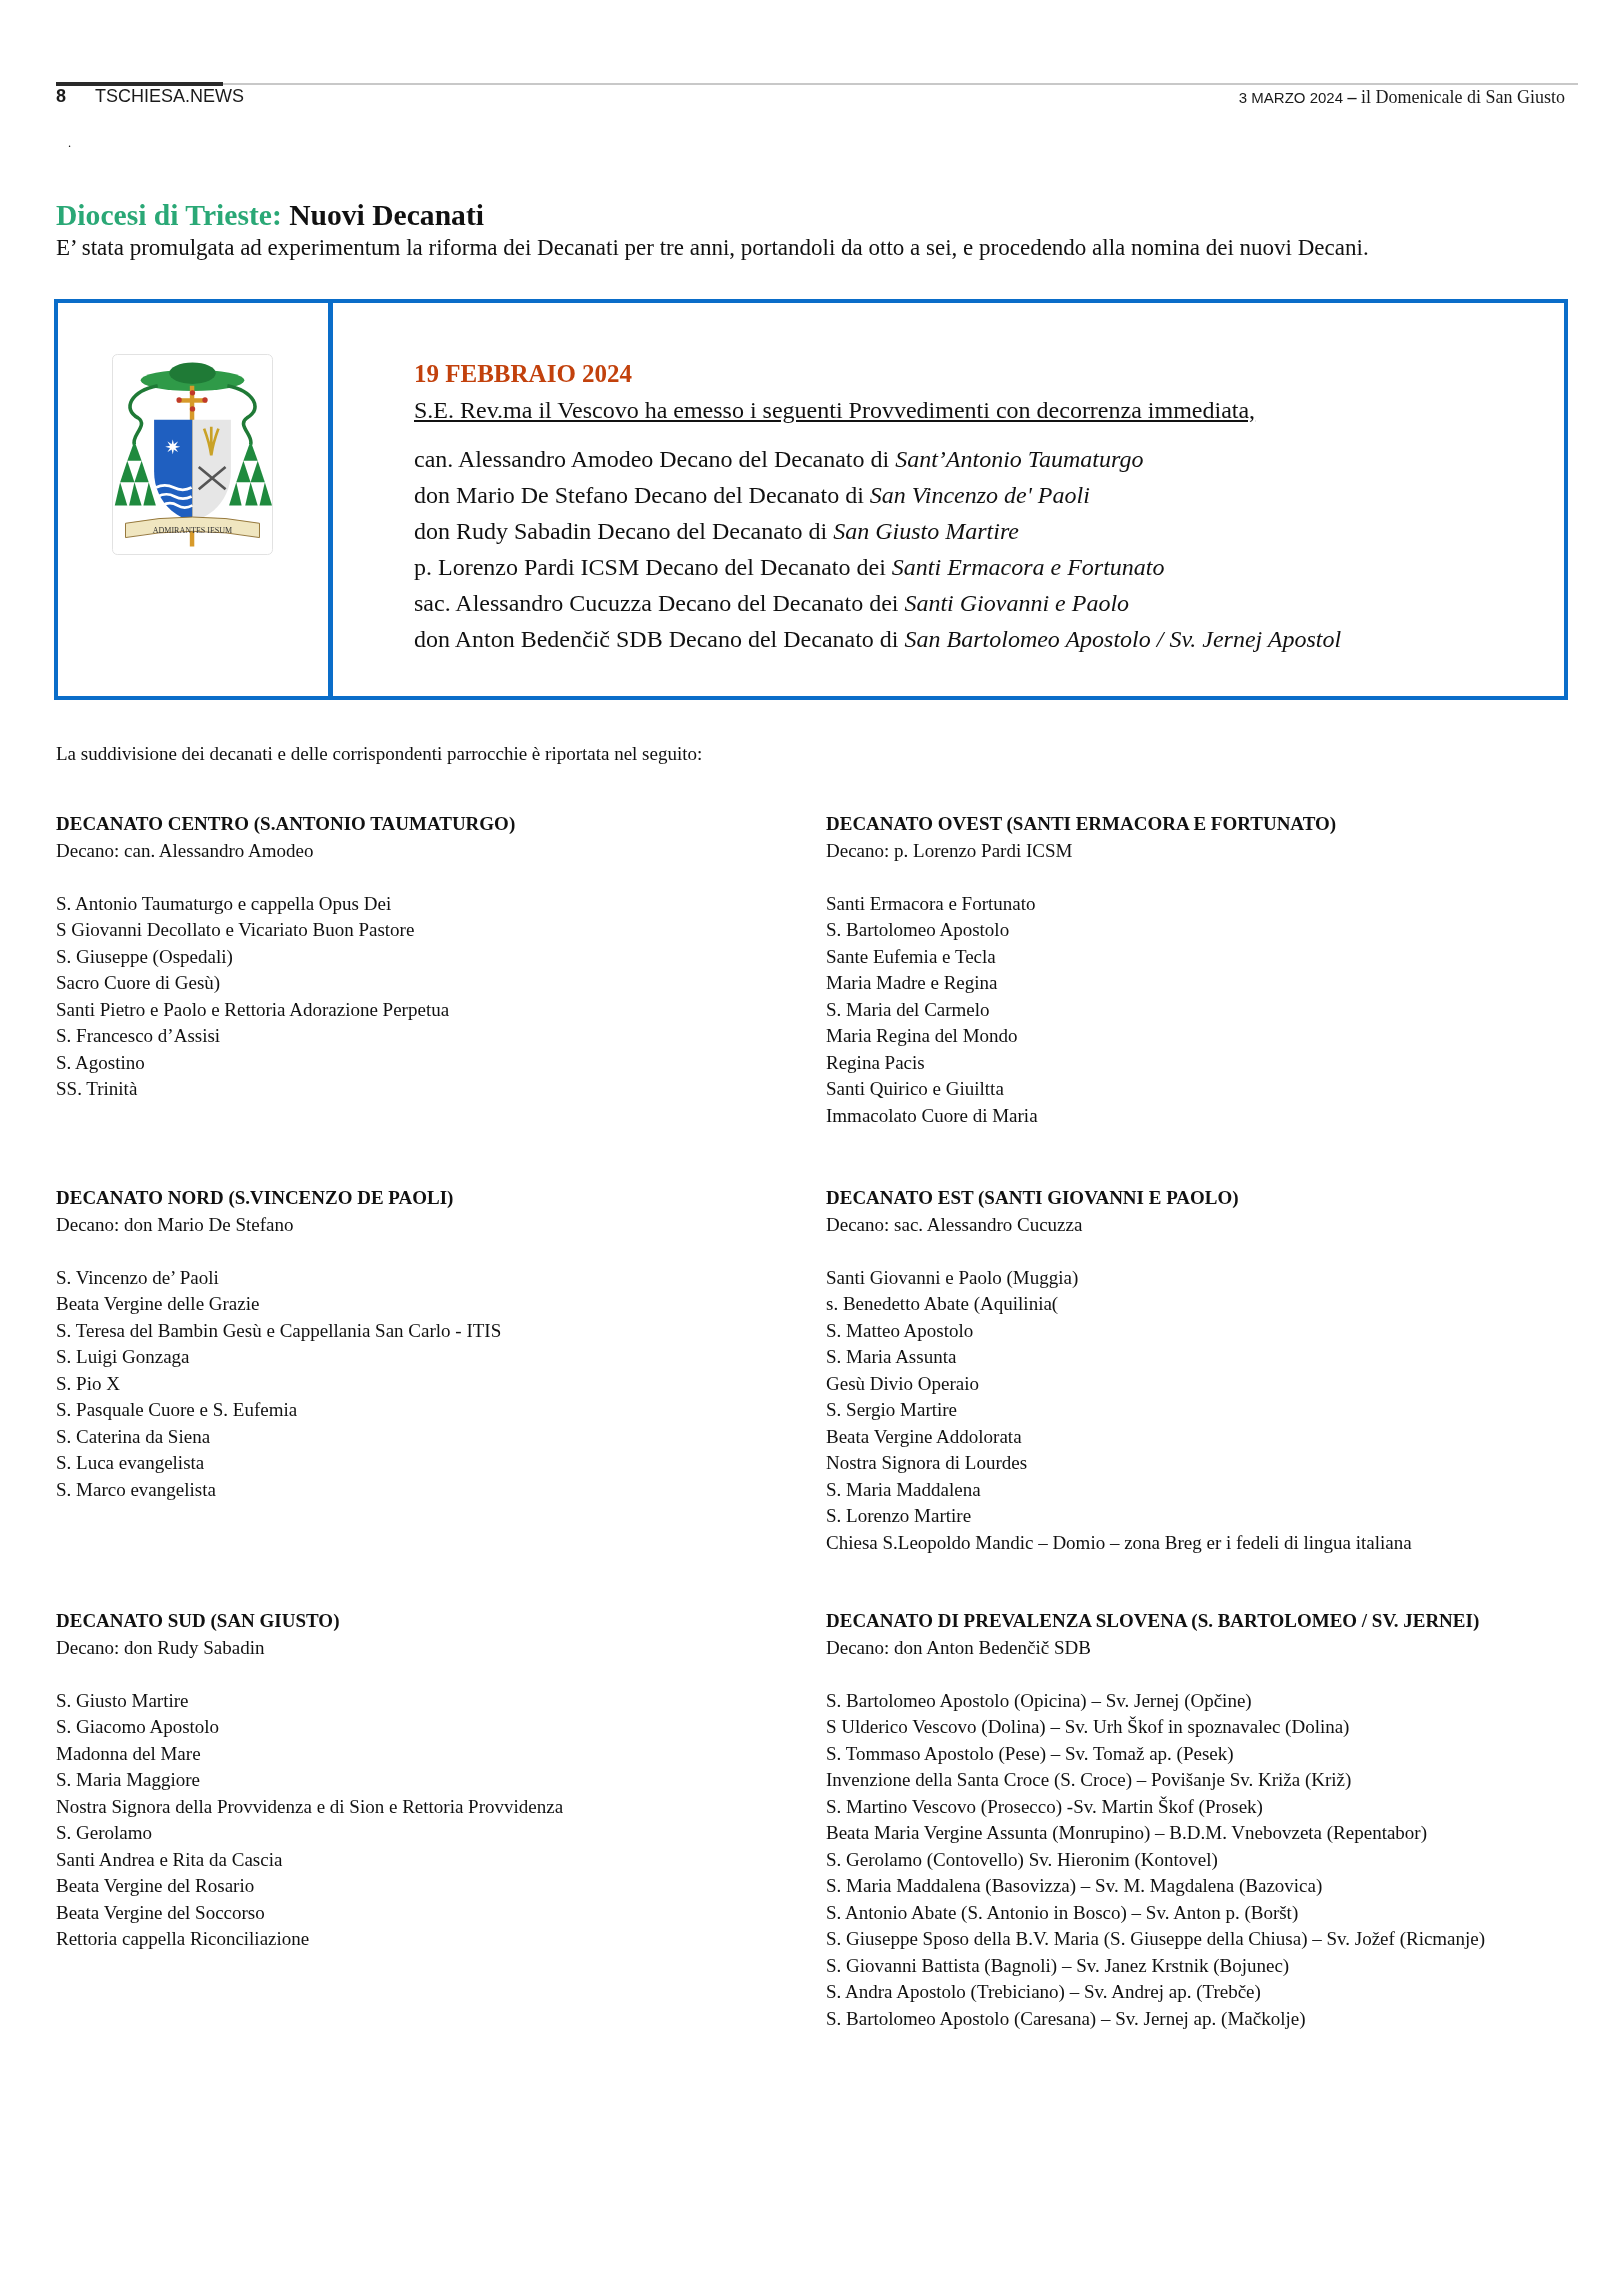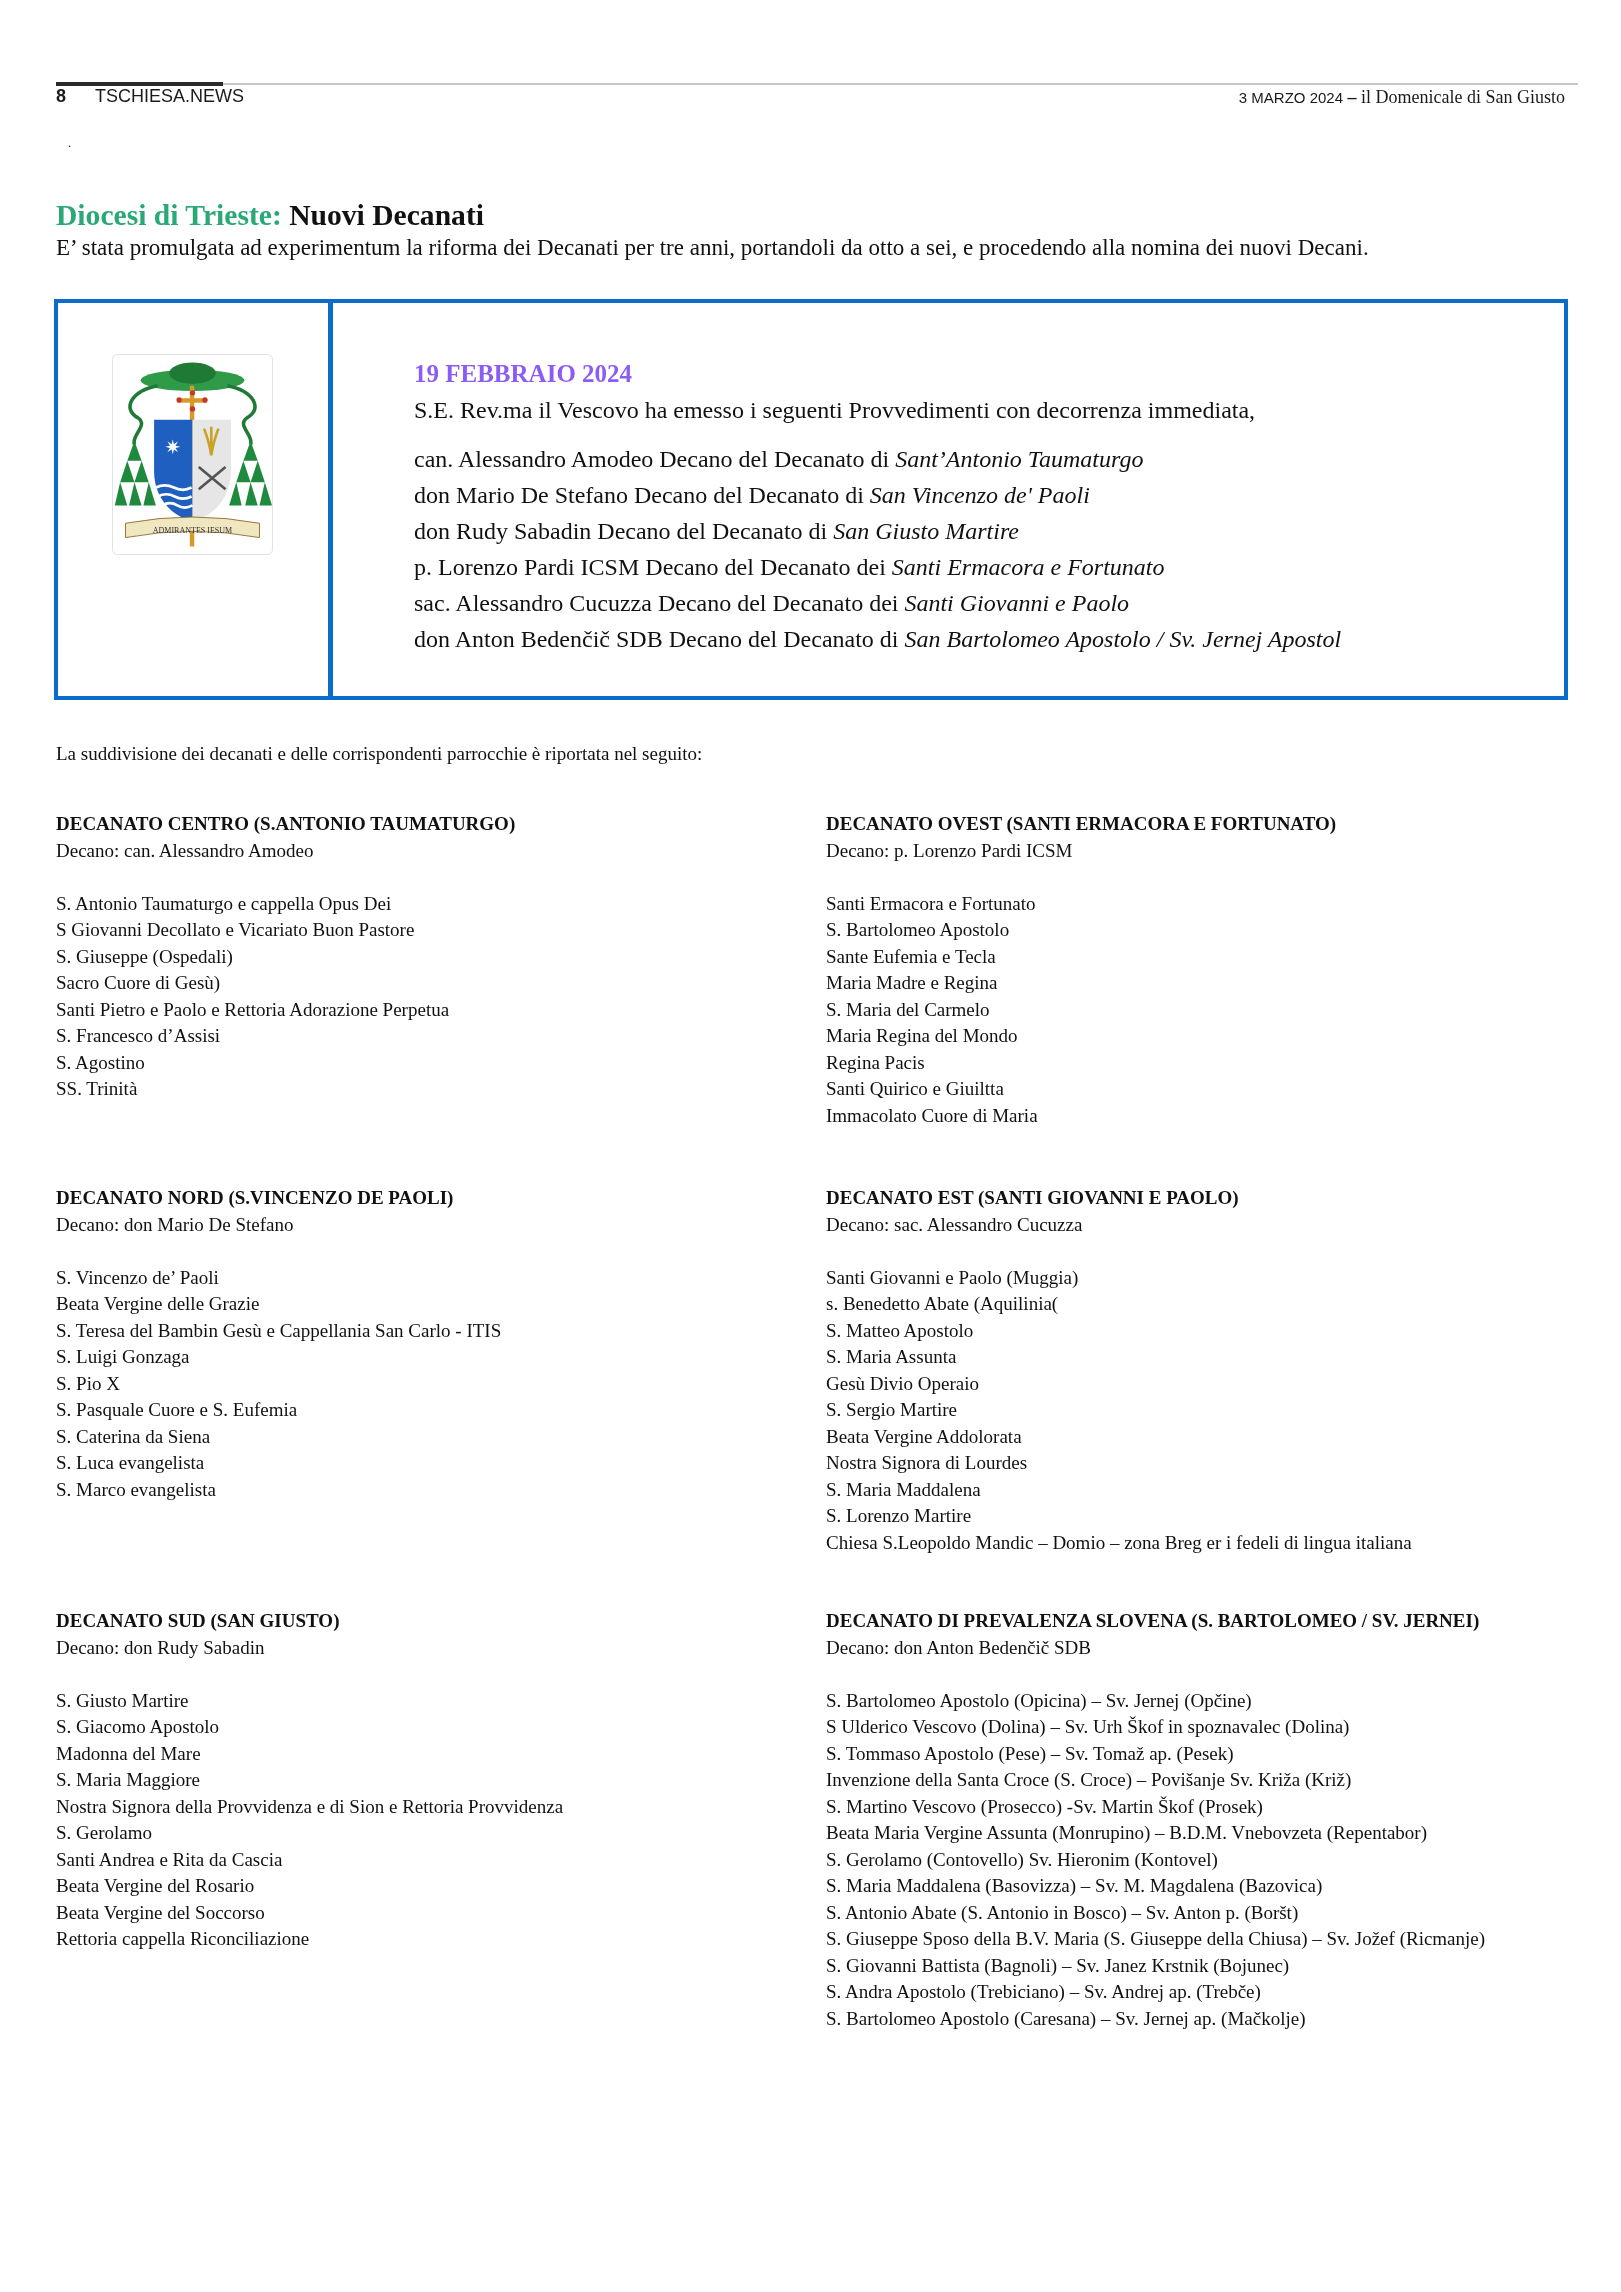--- a/index.html
+++ b/index.html
@@ -16,22 +16,22 @@
   .dot { left: 68px; top: 136px; font-size: 12.5px; }
   
   .title { left: 56px; top: 199px; font-size: 29.6px; font-weight: bold; }
   .title .green { color: #2aa876; }
   .intro { left: 56px; top: 235px; font-size: 23px; }
   
   .box { left: 54px; top: 299px; width: 1514px; height: 401px; border: 4.5px solid #0a6dc9; box-sizing: border-box; }
   .box-divider { left: 328px; top: 299px; width: 4.5px; height: 401px; background: #0a6dc9; }
   .crest { left: 112px; top: 354px; width: 159px; height: 199px; border: 0.9px solid #e2e2e2; border-radius: 5.4px; background: #fff; }
   .decree { left: 414px; top: 356px; font-size: 24px; line-height: 36px; }
-  .decree .date { color: #8b5cf6; font-weight: bold; font-size: 25px; }
-  .decree .lead { margin-bottom: 12.5px; }
+  .decree .date { color: #c2410c; font-weight: bold; font-size: 25px; }
+  .decree .lead { margin-bottom: 12.5px; text-decoration: underline; }
   .decree .line { white-space: nowrap; }
   .decree .line i { font-style: italic; }
   
   .sub-intro { left: 56px; top: 743px; font-size: 19px; }
   .col { position: absolute; font-size: 19px; line-height: 26.5px; }
   .col h3 { margin: 0; font-size: 19px; font-weight: bold; line-height: 26.5px; }
   .col .decano { margin-bottom: 26.5px; }
   .col ul { list-style: none; margin: 0; padding: 0; }
   .col li { margin: 0; padding: 0; }
   .c-left { left: 56px; width: 734px; }

